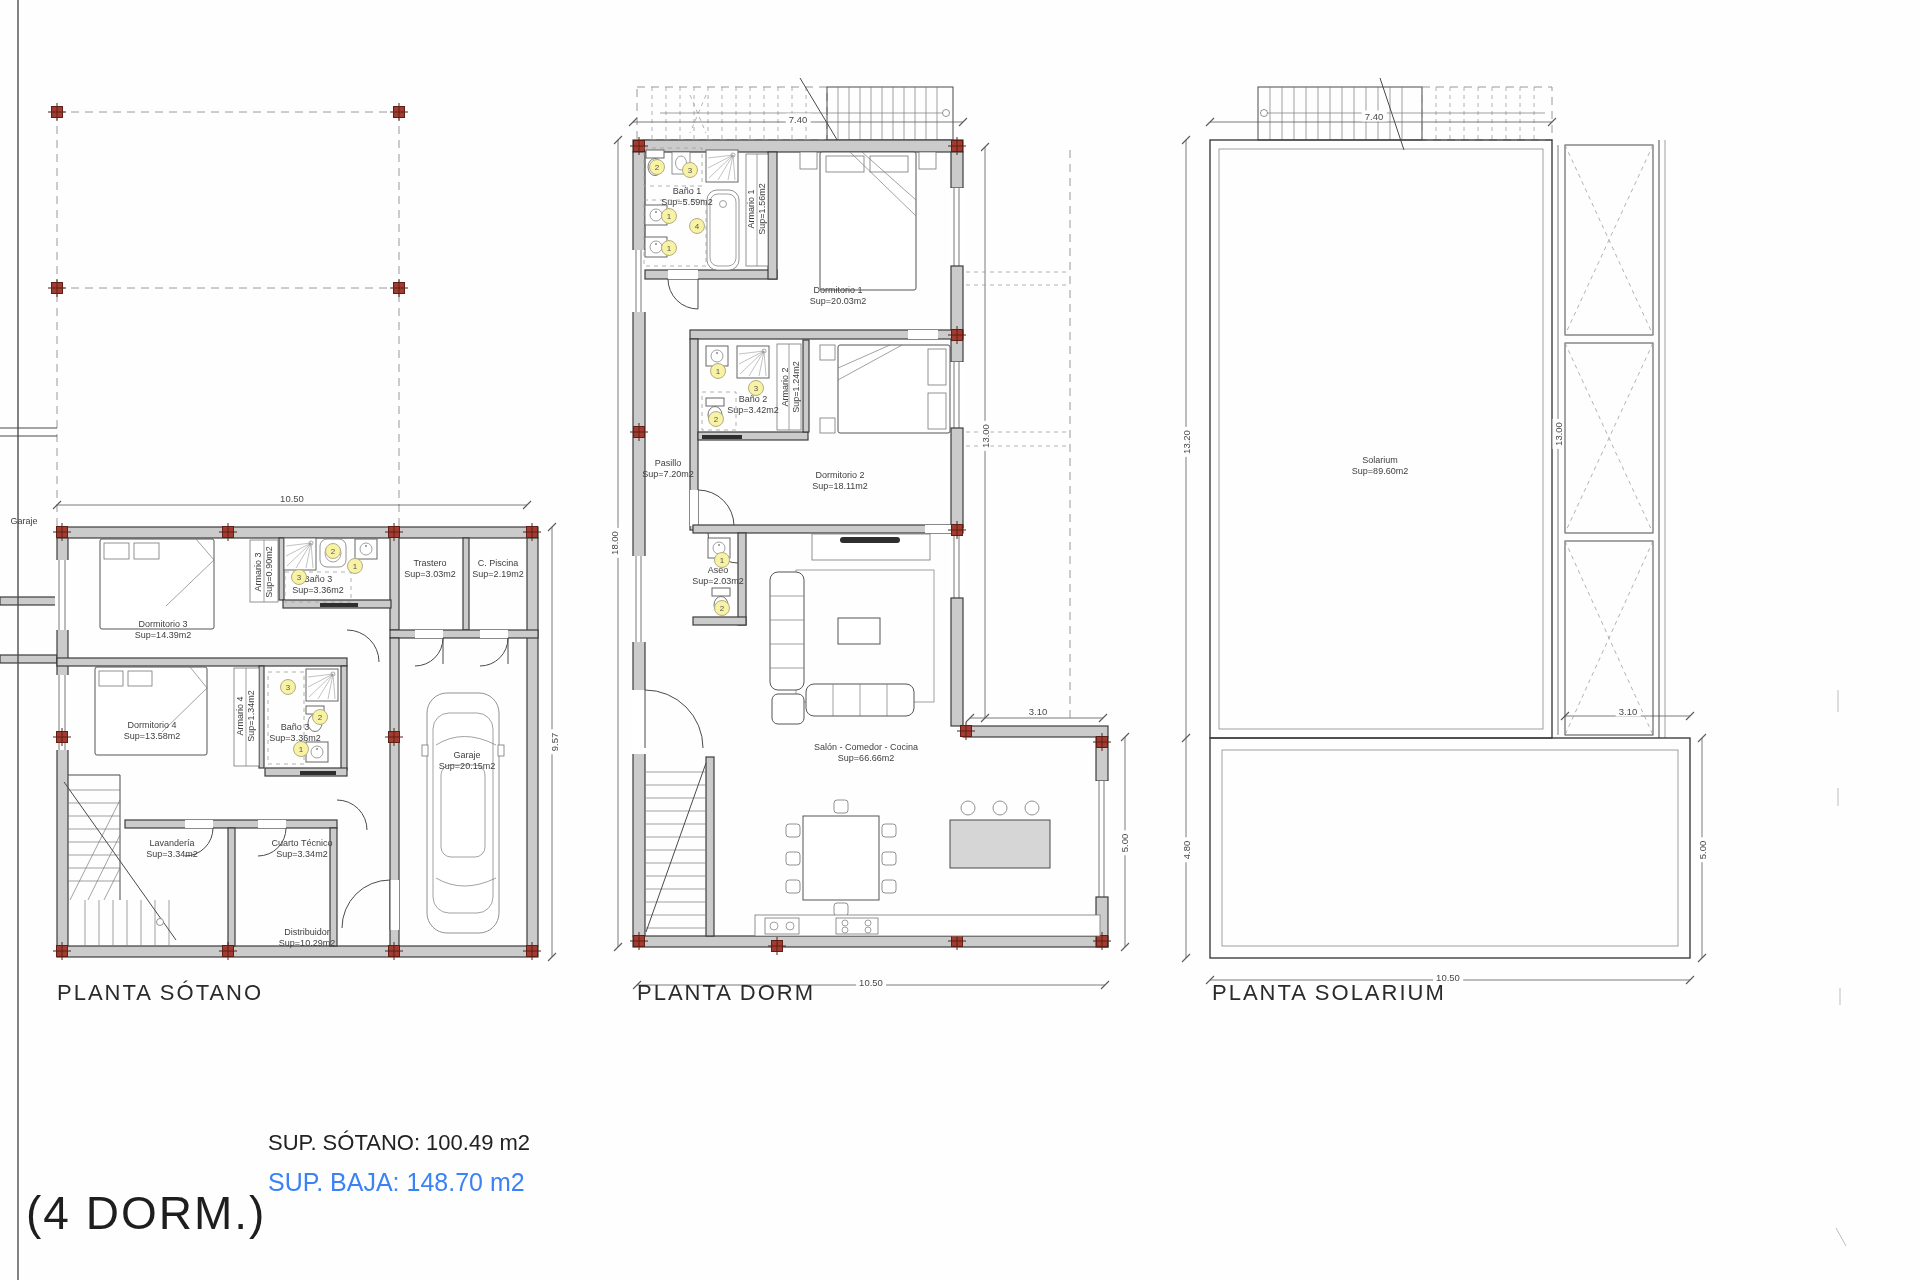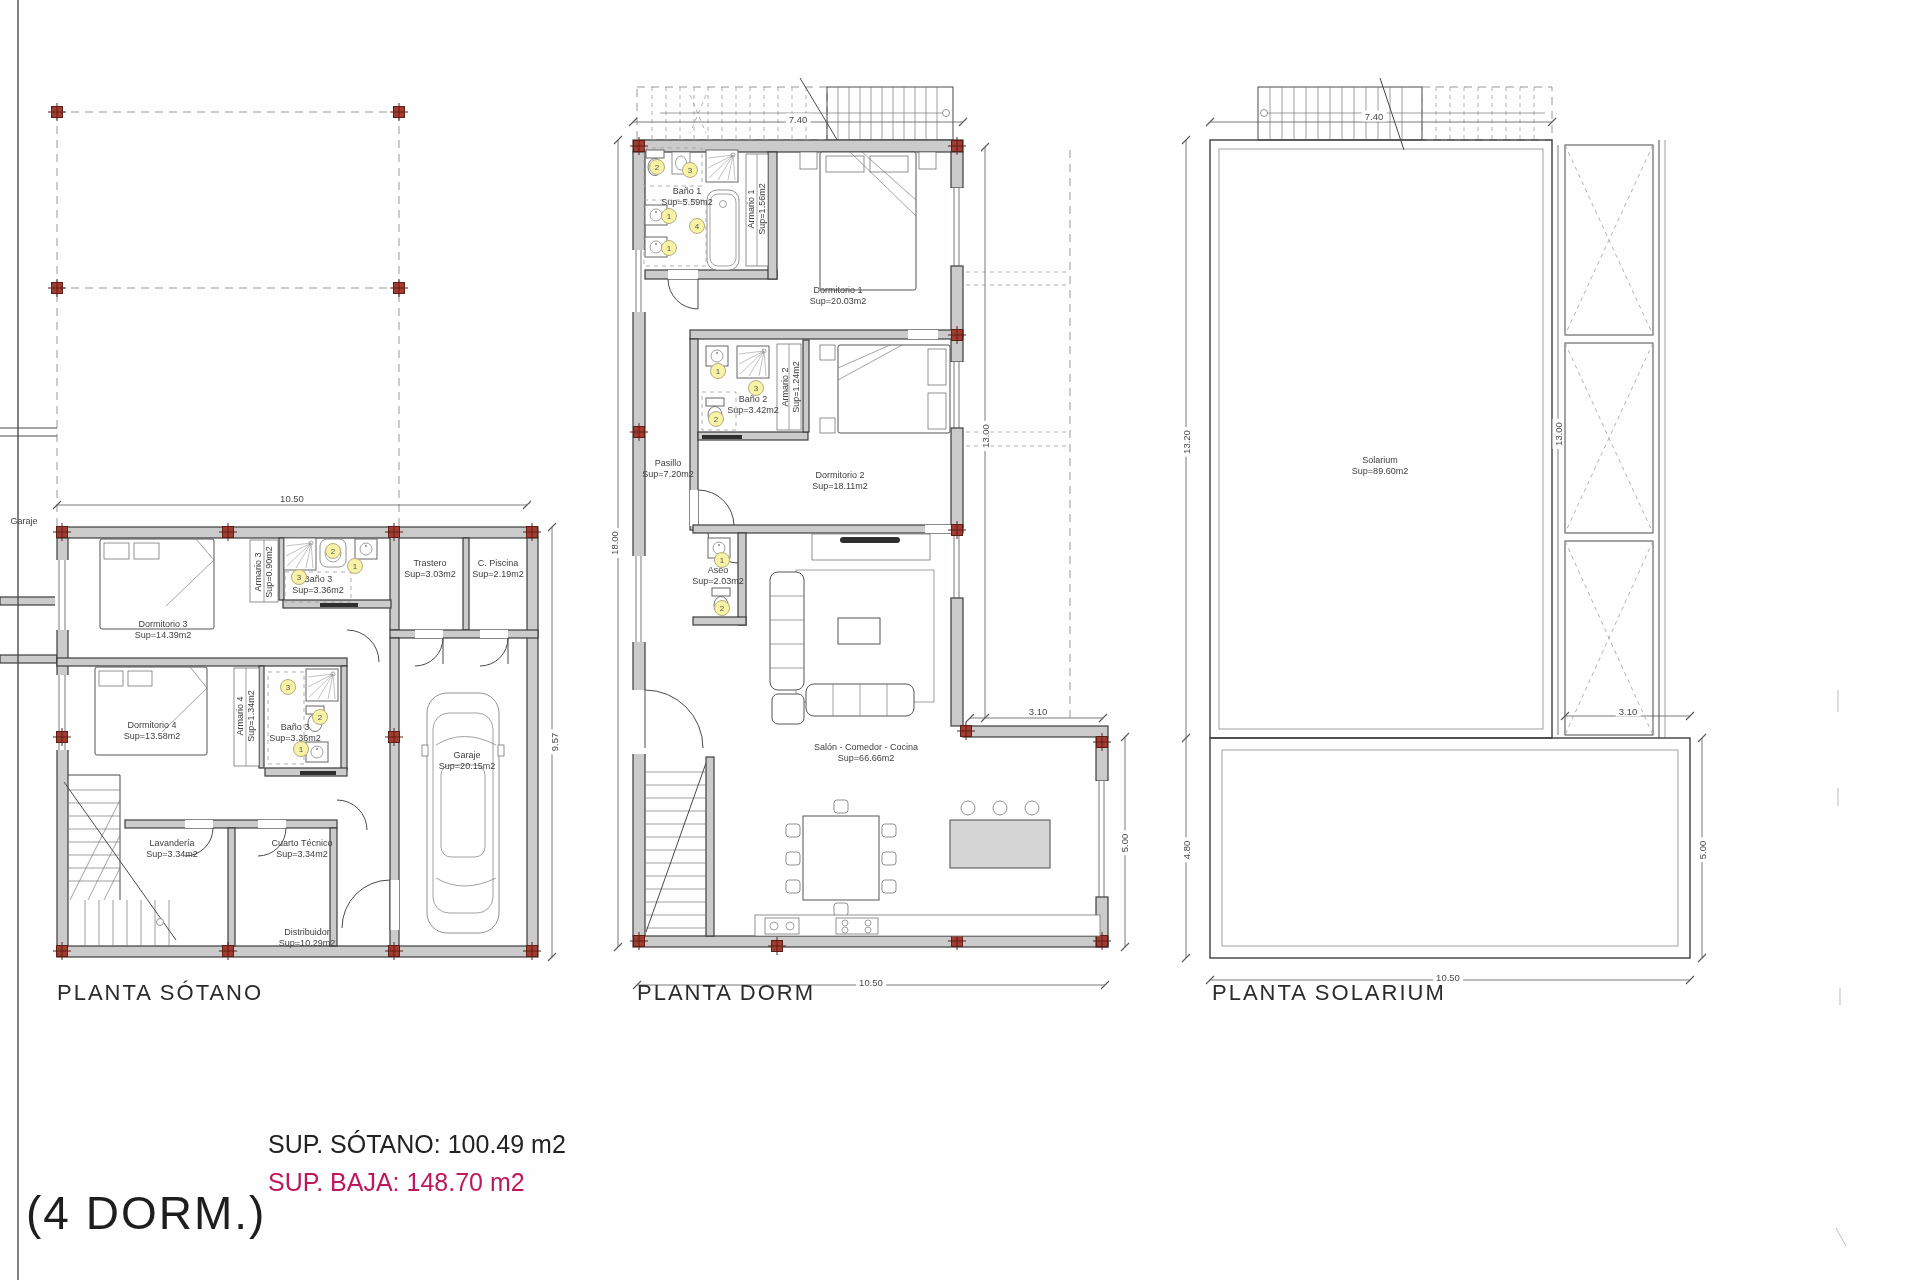--- a/index.html
+++ b/index.html
@@ -25,22 +25,22 @@
   
   .lbl{position:absolute;transform:translate(-50%,-50%);text-align:center;font-size:9px;line-height:1.2;color:#404040;white-space:nowrap;}
   .lbl .nm{display:block;}
   .vlbl{transform:translate(-50%,-50%) rotate(-90deg);}
   .dimlbl{position:absolute;transform:translate(-50%,-50%);font-size:9.5px;color:#4a4a4a;background:#fefefe;padding:0 3px;white-space:nowrap;}
   .vdim{transform:translate(-50%,-50%) rotate(-90deg);}
   .plan-title{position:absolute;font-size:22px;letter-spacing:2px;color:#2b2b2b;}
   .badge{position:absolute;width:14px;height:14px;border-radius:50%;background:#f7f2a4;border:1px solid #b5ad85;font-size:8px;display:flex;align-items:center;justify-content:center;transform:translate(-50%,-50%);color:#555;z-index:5;}
   .tb-type{position:absolute;left:36px;top:1106px;font-size:70px;letter-spacing:3px;color:#1e1e1e;}
   .tb-dorm{position:absolute;left:26px;top:1186px;font-size:46px;letter-spacing:2px;color:#1e1e1e;}
-  .tb-sup1{position:absolute;left:268px;top:1130px;font-size:25px;color:#222;}
-  .tb-sup2{position:absolute;left:268px;top:1168px;font-size:25px;color:#be185d;}
+  .tb-sup1{position:absolute;left:268px;top:1130px;font-size:22px;color:#222;}
+  .tb-sup2{position:absolute;left:268px;top:1168px;font-size:25px;color:#3b82f6;}
 </style>
 </head>
 <body>
 
 <div class="sheet">
 
 <svg width="1920" height="1280" viewBox="0 0 1920 1280">
   <defs>
     <g id="cm">
       <rect x="-5.5" y="-5.5" width="11" height="11" fill="#a23c30" stroke="#5e1f16" stroke-width="1"></rect>

